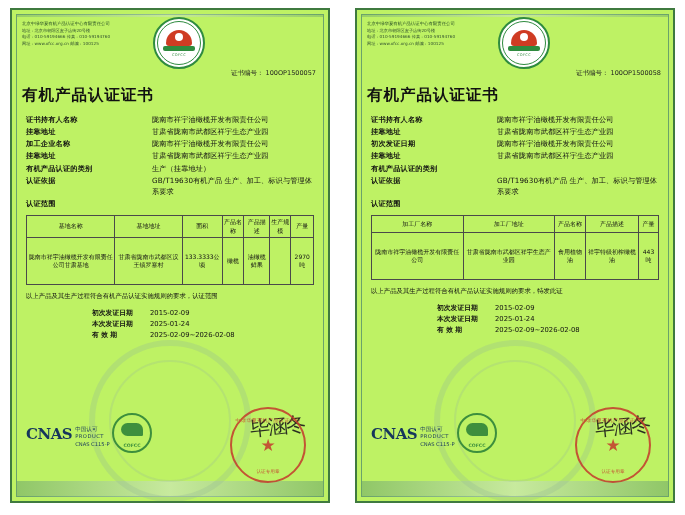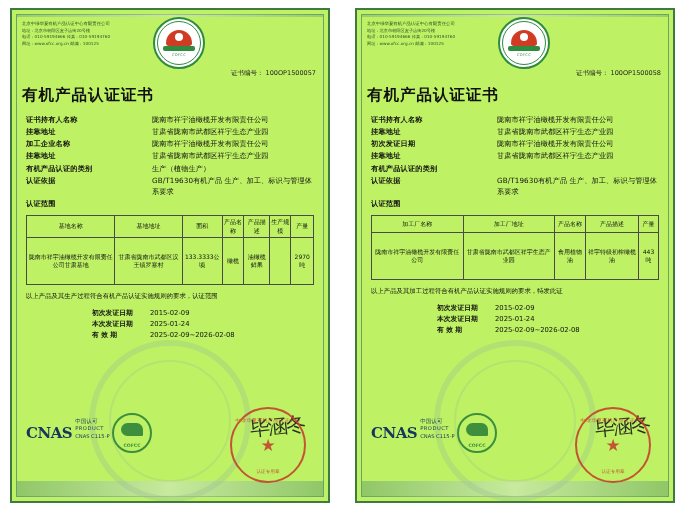--- a/index.html
+++ b/index.html
@@ -233,23 +233,23 @@
     position: absolute;
     left: 0;
     right: 0;
     bottom: 30px;
     height: 62px;
     z-index: 3;
   }
   .cnas {
     position: absolute;
     left: 14px;
-    top: 6px;
+    top: 14px;
     display: flex;
-    align-items: flex-end;
+    align-items: flex-start;
   }
   .cnas-mark {
     font-family: "DejaVu Serif", "Liberation Serif", serif;
     font-size: 15px;
     font-weight: bold;
     letter-spacing: -.5px;
     color: #16365c;
     line-height: 1;
     padding-top: 4px;
   }
@@ -403,21 +403,21 @@
         <div class="field-row">
             <div class="field-label">加工企业名称</div>
             <div class="field-value">陇南市祥宇油橄榄开发有限责任公司</div>
           </div>
         <div class="field-row">
             <div class="field-label">挂靠地址</div>
             <div class="field-value">甘肃省陇南市武都区祥宇生态产业园</div>
           </div>
         <div class="field-row">
             <div class="field-label">有机产品认证的类别</div>
-            <div class="field-value">生产（植物生产）</div>
+            <div class="field-value">生产（挂靠地址）</div>
           </div>
         <div class="field-row">
             <div class="field-label">认证依据</div>
             <div class="field-value">GB/T19630有机产品 生产、加工、标识与管理体系要求</div>
           </div>
         <div class="field-row">
             <div class="field-label">认证范围</div>
             <div class="field-value"></div>
           </div>
       </div>
@@ -559,21 +559,21 @@
         <tr>
           <td>陇南市祥宇油橄榄开发有限责任公司</td>
           <td>甘肃省陇南市武都区祥宇生态产业园</td>
           <td>食用植物油</td>
           <td>祥宇特级初榨橄榄油</td>
           <td>443吨</td>
         </tr>
       </tbody>
         </table>
 
-      <div class="note">以上产品及其加工过程符合有机产品认证实施规则的要求，特发此证</div>
+      <div class="note">以上产品及其生产过程符合有机产品认证实施规则的要求，特发此证</div>
 
       <div class="dates">
         <div class="d-row">
             <div class="d-label">初次发证日期</div>
             <div>2015-02-09</div>
           </div>
         <div class="d-row">
             <div class="d-label">本次发证日期</div>
             <div>2025-01-24</div>
           </div>

